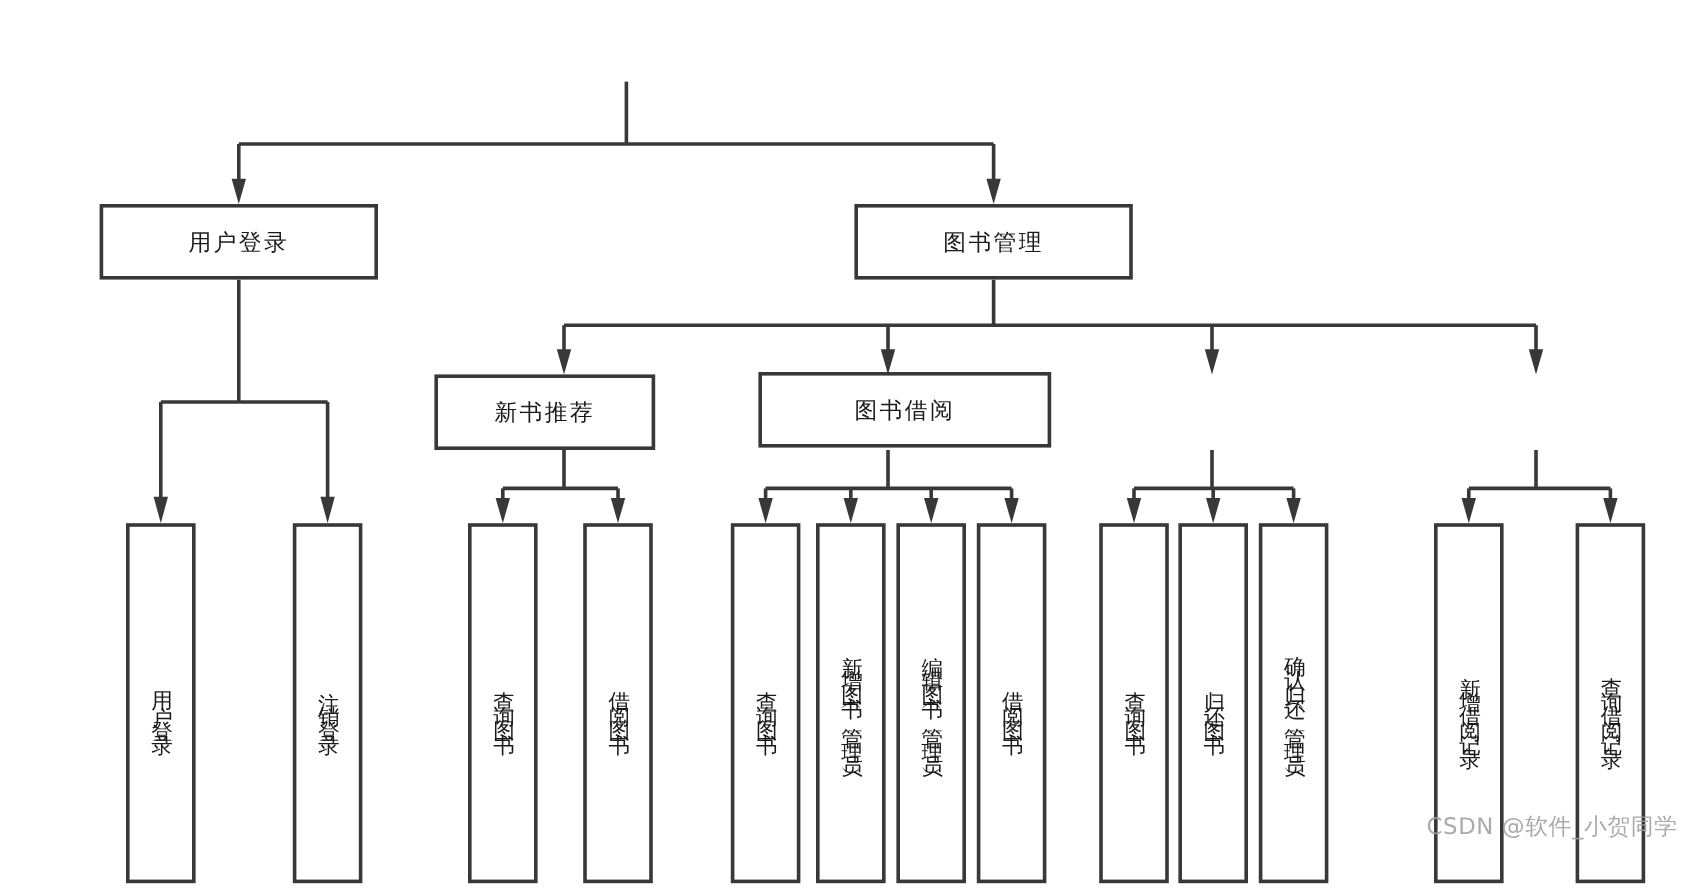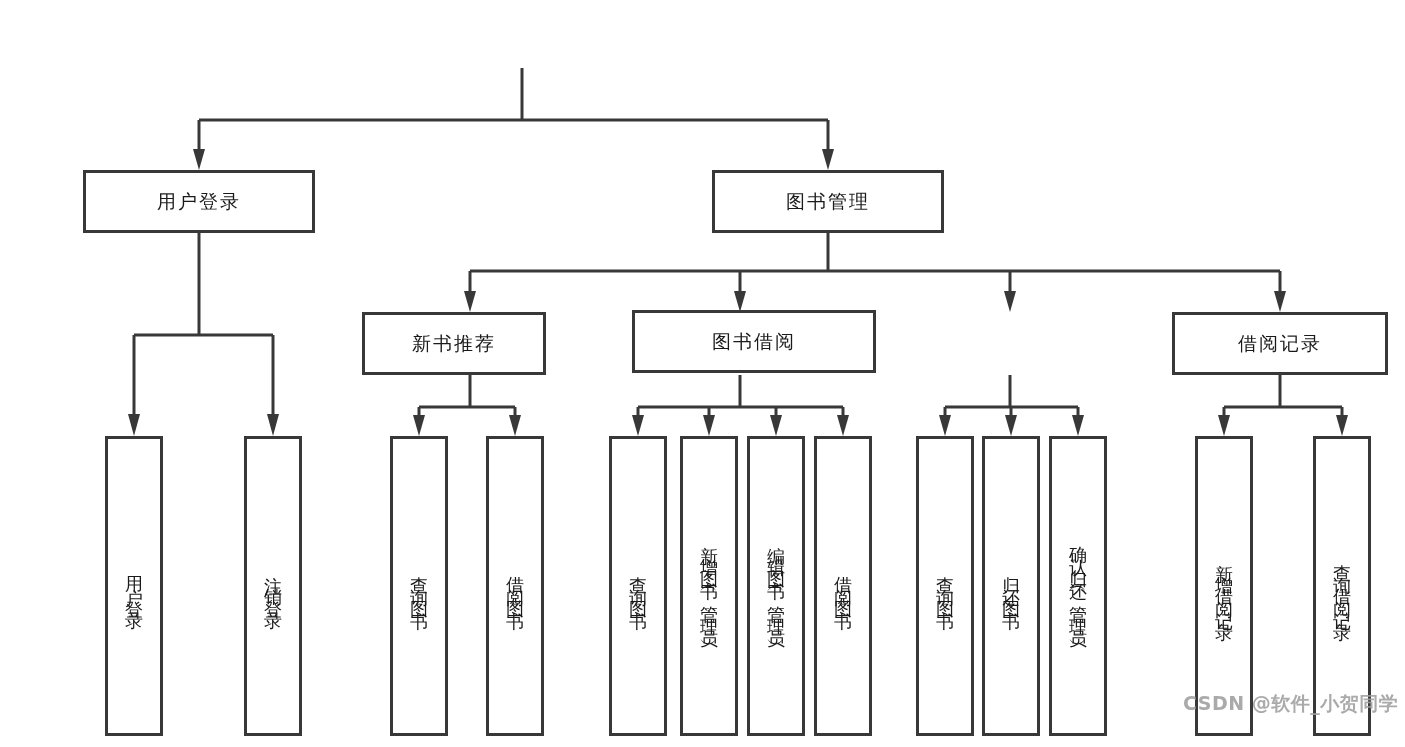--- a/index.html
+++ b/index.html
@@ -37,28 +37,27 @@
     text-orientation: mixed;
     font-size: 18px;
     line-height: 1;
     letter-spacing: 12px;
     color: #1a1a1a;
     white-space: nowrap;
   }
   .watermark {
     position: absolute;
     left: 1183px;
-    top: 691px;
+    top: 676px;
     width: 215px;
     font-size: 19px;
     color: rgba(158,158,158,0.88);
     white-space: nowrap;
     text-align: right;
     letter-spacing: 0.5px;
-    font-weight: bold;
   }
 </style>
 </head>
 <body>
 
 <div class="canvas">
 
   <svg class="connectors" viewBox="0 0 1405 747" xmlns="http://www.w3.org/2000/svg">
     <g stroke="#383838" stroke-width="3" fill="none">
 
@@ -133,23 +132,20 @@
   <div class="node" style="left:712px; top:170px; width:232px; height:63px">
     <span class="hlabel">图书管理</span>
   </div>
 
   <div class="node" style="left:362px; top:312px; width:184px; height:63px">
     <span class="hlabel">新书推荐</span>
   </div>
   <div class="node" style="left:632px; top:310px; width:244px; height:63px">
     <span class="hlabel">图书借阅</span>
   </div>
-  <div class="node" style="left:1172px; top:312px; width:216px; height:63px">
-    <span class="hlabel">借阅记录</span>
-  </div>
 
   <div class="node leaf" style="left:105px; top:436px; width:58px; height:300px">
     <span>用户登录</span>
   </div>
   <div class="node leaf" style="left:244px; top:436px; width:58px; height:300px">
     <span>注销登录</span>
   </div>
 
   <div class="node leaf" style="left:390px; top:436px; width:58px; height:300px">
     <span>查询图书</span>

